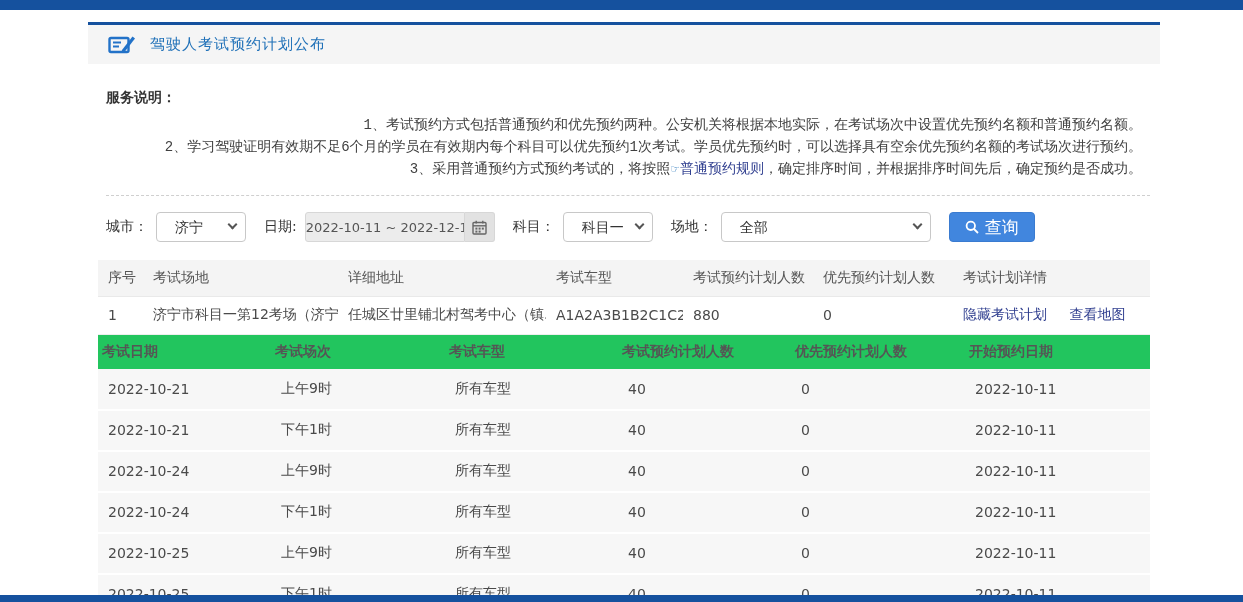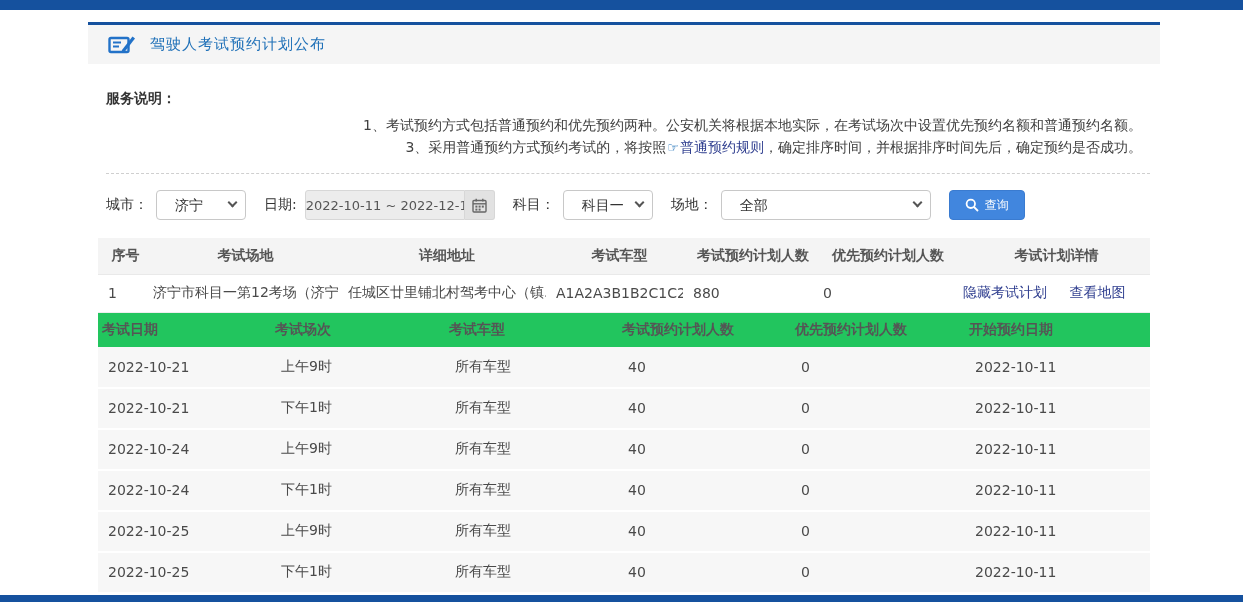--- a/index.html
+++ b/index.html
@@ -9,21 +9,21 @@
   .bottom-bar { position:absolute; left:0; top:595px; height:7px; width:100%; background:#15519e; }
   .content { margin-left:88px; width:1072px; }
 
   
   .panel-header { margin-top:12px; height:42px; background:#f5f5f5; border-top:3px solid #15519e;
     display:flex; align-items:center; padding-left:20px; }
   .panel-header .ticon { display:inline-flex; margin-right:14px; }
   .panel-title { color:#2071b8; font-size:15px; letter-spacing:1px; }
 
   
-  .service-notes { padding:24px 18px 0 18px; color:#404040; font-size:14px; }
+  .service-notes { padding:24px 18px 0 18px; color:#404040; font-size:14px;font-family:Liberation Mono, monospace; }
   .sn-heading { font-weight:bold; color:#333; margin-bottom:6px; line-height:20px; }
   .sn-line { line-height:22px;text-align:right; }
   .rule-link { color:#2f3e8f; text-decoration:none; cursor:pointer; }
   .pointer-ico { color:#2071b8; font-size:13px; margin:0 1px; }
 
   .dashed-divider { border-top:1px dashed #cfcfcf; margin:14px 0 0 18px; width:1044px; }
 
   
   .filter-bar { display:flex; align-items:center; padding:16px 0 14px 18px; font-size:14px; color:#333; }
   .f-label { margin-right:8px; white-space:nowrap; }
@@ -35,29 +35,29 @@
   .sel-lg select { width:210px; }
   .chev { position:absolute; right:10px; top:9px; width:7px; height:7px;
     border-right:2px solid #555; border-bottom:2px solid #555; transform:rotate(45deg);
     pointer-events:none; }
   .date-group { display:inline-flex; margin-right:18px; }
   .date-input { width:160px; height:30px; background:#ececec; border:1px solid #d7d7d7;
     border-radius:3px 0 0 3px; text-align:center; font-size:13px; color:#555; font-family:inherit; }
   .cal-btn { width:30px; height:30px; background:#e2e2e2; border:1px solid #d7d7d7; border-left:none;
     border-radius:0 3px 3px 0; display:flex; align-items:center; justify-content:center; cursor:pointer; }
   .search-btn { display:inline-flex; align-items:center; gap:6px; height:30px; padding:0 15px;
-    background:#4186de; border:1px solid #3a7bd0; border-radius:4px; color:#fff; font-size:12px;
+    background:#4186de; border:1px solid #3a7bd0; border-radius:4px; color:#fff; font-size:17px;
     cursor:pointer; font-family:inherit; }
 
   
   table { border-collapse:collapse; table-layout:fixed; width:1052px; margin-left:10px;
     font-size:14px; color:#4a4a4a; }
   .main-table { margin-top:4px; }
-  .main-table th { background:#f4f4f4; height:36px; text-align:center; padding-left:10px;
-    font-weight:bold; color:#555; border-bottom:1px solid #e9e9e9; }
+  .main-table th { background:#f4f4f4; height:36px; text-align:left; padding-left:10px;
+    font-weight:normal; color:#555; border-bottom:1px solid #e9e9e9; }
   .main-table td { height:38px; padding-left:10px; background:#fff; border-bottom:1px solid #eee;
     white-space:nowrap; overflow:hidden; }
   .row-link { color:#2f3e8f; text-decoration:none; cursor:pointer; }
   .row-link + .row-link { margin-left:18px; }
 
   .detail-table th { background:#22c55e; height:34px; text-align:left; padding-left:4px;
     font-weight:bold; color:#555; }
   .detail-table td { background:#f7f7f7; height:41px; padding-left:10px; border-bottom:2px solid #fff;
     color:#4a4a4a; }
 </style>
@@ -76,20 +76,21 @@
         <line x1="5" y1="13.5" x2="11" y2="13.5" stroke="#2272c8" stroke-width="2"></line>
         <path d="M14 17 L24.5 3.5 L27 5.5 L16.5 19 L13.5 19.5 Z" fill="#2272c8"></path>
       </svg>
     </span>
     <span class="panel-title">驾驶人考试预约计划公布</span>
   </div>
 
   <div class="service-notes">
     <div class="sn-heading">服务说明：</div>
     <div class="sn-line">1、考试预约方式包括普通预约和优先预约两种。公安机关将根据本地实际，在考试场次中设置优先预约名额和普通预约名额。</div>
+    <div class="sn-line">2、学习驾驶证明有效期不足6个月的学员在有效期内每个科目可以优先预约1次考试。学员优先预约时，可以选择具有空余优先预约名额的考试场次进行预约。</div>
     <div class="sn-line"><span>3、采用普通预约方式预约考试的，将按照</span><span class="pointer-ico">☞</span><a class="rule-link">普通预约规则</a><span>，确定排序时间，并根据排序时间先后，确定预约是否成功。</span></div>
   </div>
 
   <div class="dashed-divider"></div>
 
   <div class="filter-bar">
     <span class="f-label">城市：</span>
     <span class="select-wrap sel-sm">
       <select>
         <option>济宁</option>

